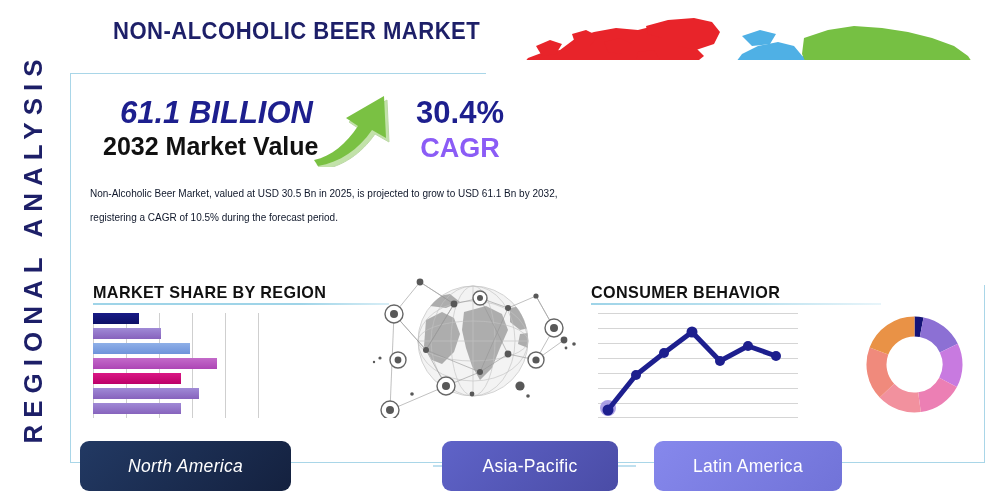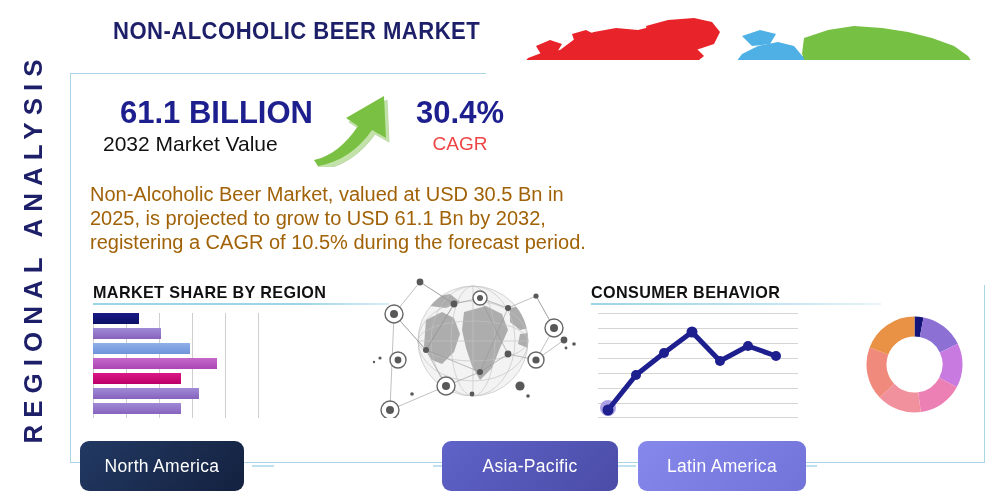--- a/index.html
+++ b/index.html
@@ -49,45 +49,45 @@
   .panel-mask-right{
     position:absolute;left:486px;top:60px;width:520px;height:225px;background:#fff;
   }
 
   
   .kpi{position:absolute;left:95px;top:95px;width:420px;height:75px;}
   .kpi-value{
     position:absolute;left:25px;top:0px;
     font-size:31px;font-weight:bold;color:#1d1f8e;
     font-family:"Liberation Sans Narrow","Liberation Sans",sans-serif;
-    letter-spacing:0px;white-space:nowrap;
+    letter-spacing:0px;white-space:nowrap;font-style:italic;
   }
   .kpi-label{
     position:absolute;left:8px;top:37px;
-    font-size:21px;font-weight:normal;color:#111;
+    font-size:25px;font-weight:bold;color:#111;
     white-space:nowrap;
     text-align:right;
   }
   .cagr{position:absolute;left:390px;top:95px;width:140px;height:75px;text-align:center;}
   .cagr-value{
     position:absolute;left:0;top:0;width:140px;
     font-size:31px;font-weight:bold;color:#1d1f8e;
     font-family:"Liberation Sans Narrow","Liberation Sans",sans-serif;
     white-space:nowrap;
   }
   .cagr-label{
     position:absolute;left:0;top:38px;width:140px;
-    font-size:19px;font-weight:normal;color:#ef4444;
+    font-size:27px;font-weight:bold;color:#8b5cf6;
   }
   .arrow-wrap{position:absolute;left:310px;top:82px;width:90px;height:85px;}
 
   
   .body-text{
     position:absolute;left:90px;top:182px;width:500px;
-    font-size:20px;line-height:24px;color:#a16207;
+    font-size:10px;line-height:24px;color:#0f172a;
   }
 
   
   .sec-head{
     position:absolute;font-size:17px;font-weight:bold;color:#111;
     font-family:"Liberation Sans Narrow","Liberation Sans",sans-serif;
     letter-spacing:0.4px;white-space:nowrap;
     transform:scaleX(0.95);transform-origin:left center;
   }
   .sec-rule{position:absolute;height:1.5px;}
@@ -376,24 +376,24 @@
       </g>
     </svg>
   </div>
 
   <div class="regions">
     <div class="region-connector" style="left:172px;width:22px;"></div>
     <div class="region-connector" style="left:353px;width:22px;"></div>
     <div class="region-connector" style="left:534px;width:22px;"></div>
     <div class="region-connector" style="left:715px;width:22px;"></div>
 
-    <div class="region-btn" style="left:0px;width:164px;background:linear-gradient(135deg,#223963,#14213f);">
+    <div class="region-btn" style="left:0px;width:211px;background:linear-gradient(135deg,#223963,#14213f);font-style:italic;">
       <span>North America</span>
     </div>
     <div class="region-btn" style="left:362px;width:176px;background:linear-gradient(135deg,#5f63c8,#4a4ca6);">
       <span>Asia-Pacific</span>
     </div>
-    <div class="region-btn" style="left:558px;width:168px;background:linear-gradient(135deg,#8688ec,#7173d8);">
+    <div class="region-btn" style="left:574px;width:188px;background:linear-gradient(135deg,#8688ec,#7173d8);">
       <span>Latin America</span>
     </div>
   </div>
 
 </div>
 
 </body></html>

